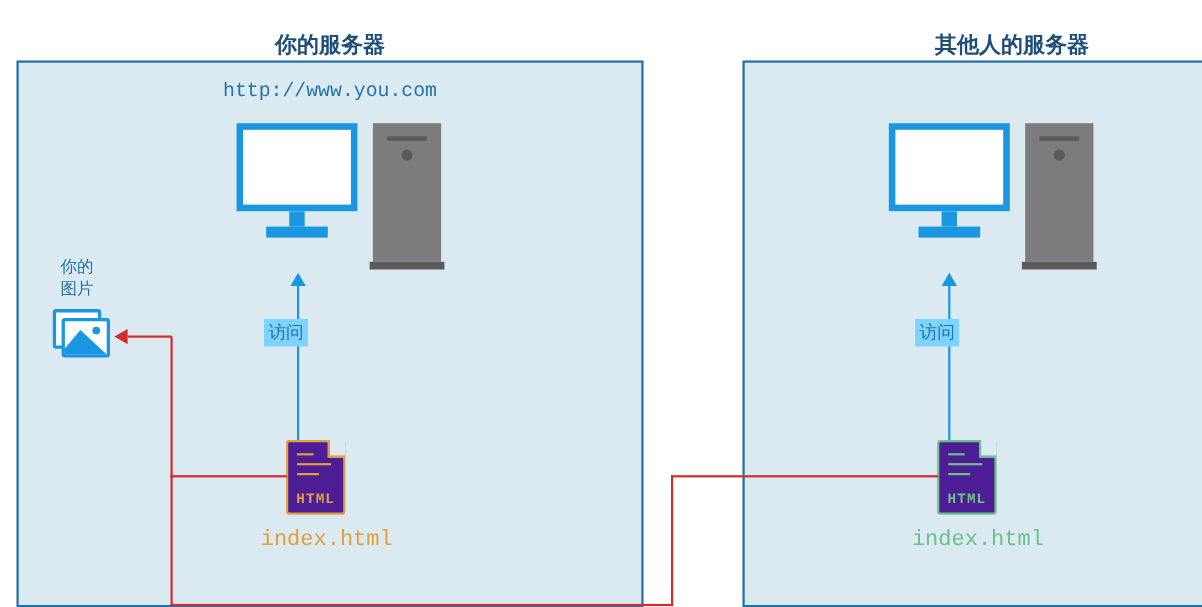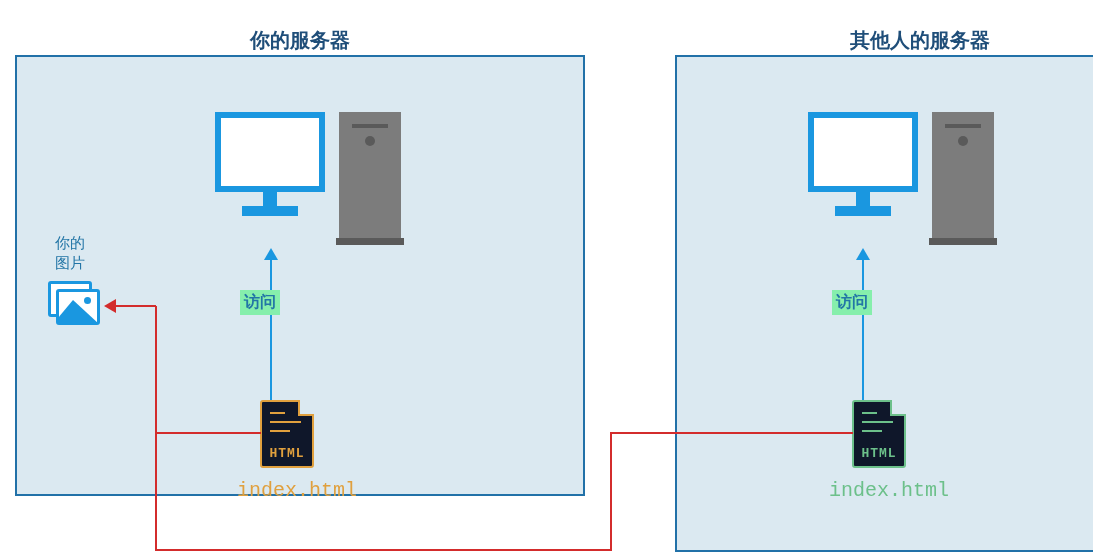--- a/index.html
+++ b/index.html
@@ -12,21 +12,21 @@
     }
     .box {
       position: absolute;
       border: 2px solid #2171a8;
       background: #dbe9f1;
     }
     .box-left {
       left: 15px;
       top: 55px;
       width: 570px;
-      height: 441px;
+      height: 497px;
     }
     .box-right {
       left: 675px;
       top: 55px;
       width: 490px;
       height: 497px;
     }
     .box-title {
       position: absolute;
       top: -30px;
@@ -112,31 +112,30 @@
       border-right: 7px solid transparent;
       border-bottom: 12px solid #1a97e0;
       left: 50%;
       margin-left: -7px;
       top: -12px;
     }
     .access-label {
       position: absolute;
       color: #2275a6;
       font-size: 16px;
-      background: #86efac;
+      background: #7dd3fc;
       padding: 2px 4px;
-      font-weight: bold;
     }
     .html-file {
       position: absolute;
       width: 54px;
       height: 68px;
       border: 2px solid;
       border-radius: 3px 3px 3px 3px;
-      background: #0f172a;
+      background: #4c1d95;
     }
     .html-file::before {
       content: '';
       position: absolute;
       top: -2px;
       right: -2px;
       width: 14px;
       height: 14px;
       background: #dbe9f1;
       border-left: 2px solid;
@@ -246,20 +245,21 @@
       border-top: 7px solid transparent;
       border-bottom: 7px solid transparent;
       border-right: 12px solid #d32c2c;
     }
   </style>
 </head>
 <body>
 
 <div class="box box-left">
   <div class="box-title">你的服务器</div>
+  <div class="box-url">http://www.you.com</div>
 </div>
 
 <div class="box box-right">
   <div class="box-title">其他人的服务器</div>
 </div>
 
 <div class="computer computer-left">
   <div class="monitor-frame"></div>
   <div class="monitor-stand"></div>
   <div class="monitor-base"></div>

